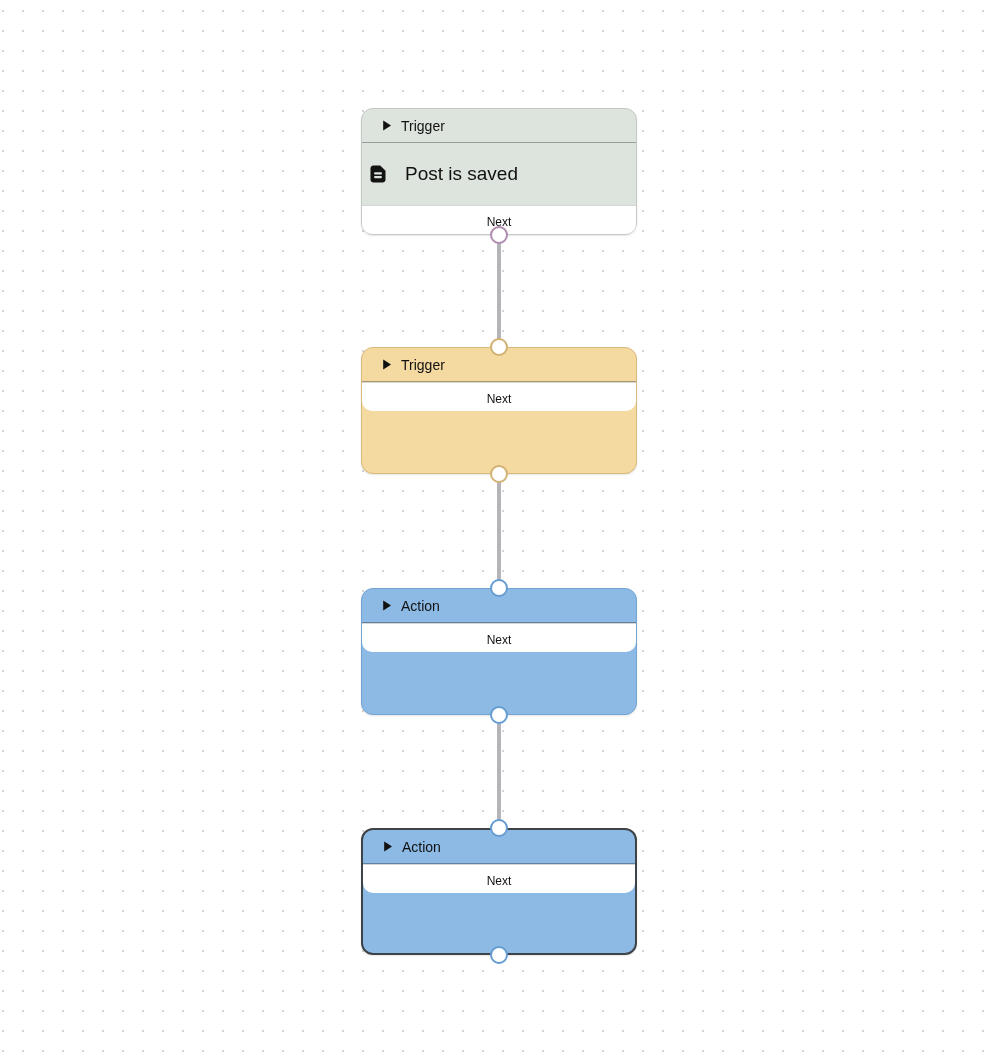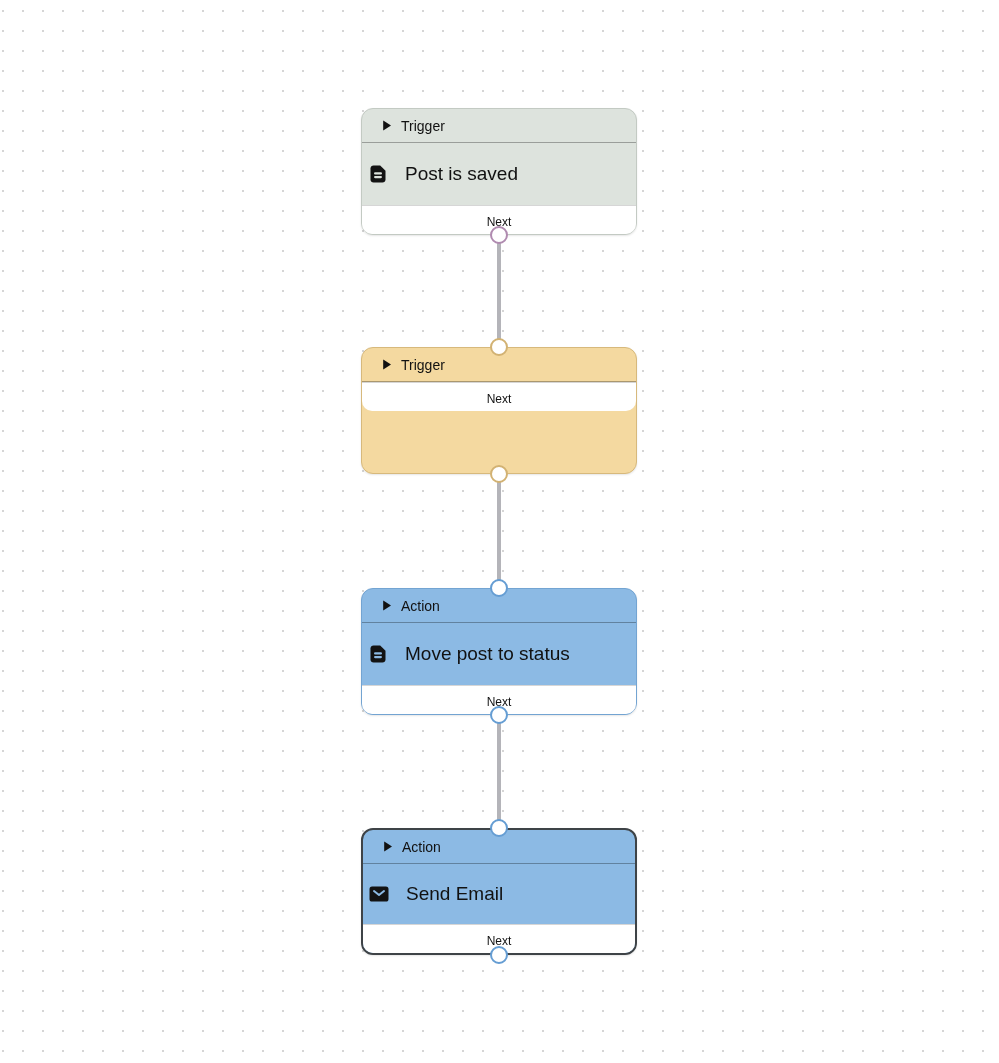--- a/index.html
+++ b/index.html
@@ -154,52 +154,33 @@
 
   <div class="node node--action1">
     <div class="node-header">
       <span class="expand-icon">
         <svg viewBox="0 0 10 11" width="10" height="11">
             <path d="M1.2 0.6 L9 5.5 L1.2 10.4 Z" fill="#111111"></path>
           </svg>
       </span>
       <span>Action</span>
     </div>
-    <div class="node-body">
-      <span class="body-icon">
-        <svg viewBox="0 0 24 24" width="24" height="24">
-          <path d="M4.5 6.5 C4.5 4.8 5.8 3.5 7.5 3.5 H14.2 L19.5 8.8 V17.5 C19.5 19.2 18.2 20.5 16.5 20.5 H7.5 C5.8 20.5 4.5 19.2 4.5 17.5 Z" fill="#131313"></path>
-          <rect x="8" y="10.3" width="8" height="2.3" rx="1.15" fill="#8cbae4"></rect>
-          <rect x="8" y="13.9" width="8" height="2.3" rx="1.15" fill="#8cbae4"></rect>
-        </svg>
-      </span>
-      <span>Move post to status</span>
-    </div>
     <div class="node-footer">
       <span>Next</span>
     </div>
   </div>
 
   <div class="node node--action2">
     <div class="node-header">
       <span class="expand-icon">
         <svg viewBox="0 0 10 11" width="10" height="11">
             <path d="M1.2 0.6 L9 5.5 L1.2 10.4 Z" fill="#111111"></path>
           </svg>
       </span>
       <span>Action</span>
-    </div>
-    <div class="node-body">
-      <span class="body-icon">
-        <svg viewBox="0 0 24 24" width="24" height="24">
-          <rect x="2.5" y="4.5" width="19" height="15" rx="2.6" fill="#131313"></rect>
-          <path d="M7 9 L12 13 L17 9" fill="none" stroke="#8cbae4" stroke-width="2" stroke-linecap="round" stroke-linejoin="round"></path>
-        </svg>
-      </span>
-      <span>Send Email</span>
     </div>
     <div class="node-footer">
       <span>Next</span>
     </div>
   </div>
 
   <div class="port port--purple port--p1"></div>
   <div class="port port--tan    port--p2"></div>
   <div class="port port--tan    port--p3"></div>
   <div class="port port--blue   port--p4"></div>

